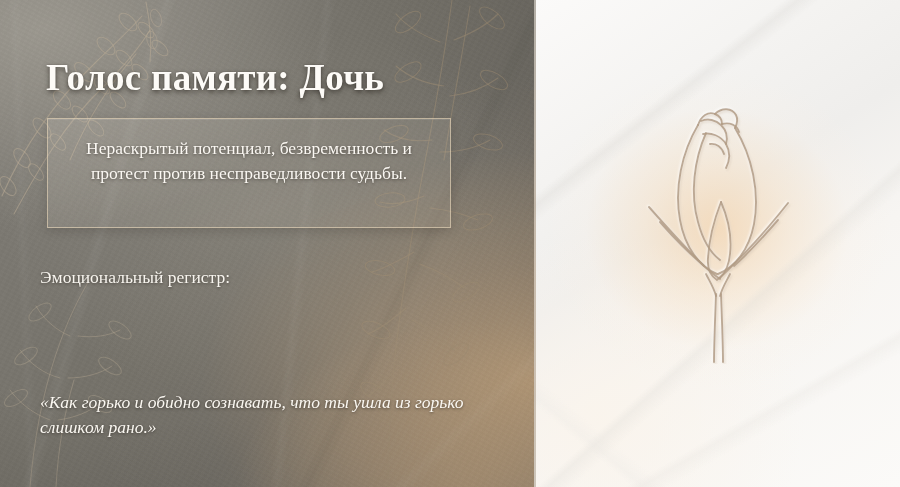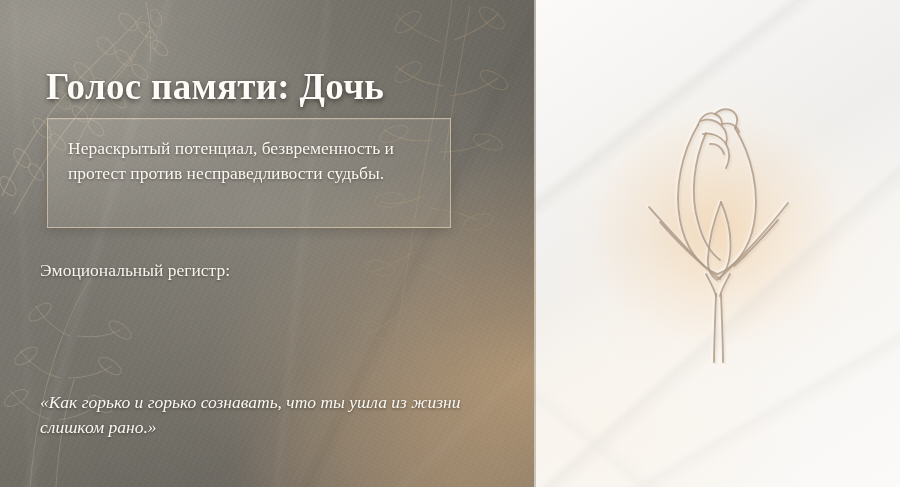--- a/index.html
+++ b/index.html
@@ -70,21 +70,21 @@
   .botanical {
     position: absolute;
     inset: 0;
     pointer-events: none;
   }
 
   
   .title {
     position: absolute;
     left: 46px;
-    top: 42px;
+    top: 33px;
     font-size: 37px;
     line-height: 1.1;
     color: #fdfbf7;
     letter-spacing: .3px;
     text-shadow: 0 2px 5px rgba(30,26,20,0.62), 0 0 1px rgba(40,34,26,0.5);
     white-space: nowrap;
   }
 
   .callout {
     position: absolute;
@@ -96,26 +96,27 @@
     padding: 17px 20px 14px 20px;
     border: 1px solid rgba(233,214,186,0.62);
     background: linear-gradient(160deg, rgba(247,240,228,0.13) 0%, rgba(240,232,216,0.09) 55%, rgba(226,208,182,0.11) 100%);
     box-shadow: 0 3px 10px rgba(32,28,22,0.18), inset 0 1px 0 rgba(255,255,255,0.10);
   }
   .callout-text {
     font-size: 17.5px;
     line-height: 1.42;
     color: #fbf8f3;
     text-shadow: 0 1px 3px rgba(34,30,24,0.55);
+    text-align: center;
   }
 
   .register {
     position: absolute;
     left: 40px;
-    top: 258px;
+    top: 265px;
     width: 470px;
     font-size: 17.5px;
     line-height: 1.44;
     color: #f8f5ef;
     text-shadow: 0 1px 3px rgba(34,30,24,0.55);
   }
 
   .quote {
     position: absolute;
     left: 40px;
@@ -275,21 +276,21 @@
     <h1 class="title">Голос памяти: Дочь</h1>
 
     <div class="callout">
       <div class="callout-text">Нераскрытый потенциал, безвременность и протест против несправедливости судьбы.</div>
     </div>
 
     <div class="register">
       <div>Эмоциональный регистр:</div>
     </div>
 
-    <div class="quote">«Как горько и горько сознавать, что ты ушла из жизни слишком рано.»</div>
+    <div class="quote">«Как горько и обидно сознавать, что ты ушла из горько слишком рано.»</div>
   </div>
 
   <div class="right-panel">
     <div class="alabaster"></div>
     <div class="alabaster-vein"></div>
 
     <div class="rose-wrap">
       <svg viewBox="0 0 230 280" width="230" height="280">
         <defs>
           <filter id="emboss" x="-30%" y="-30%" width="160%" height="160%">

